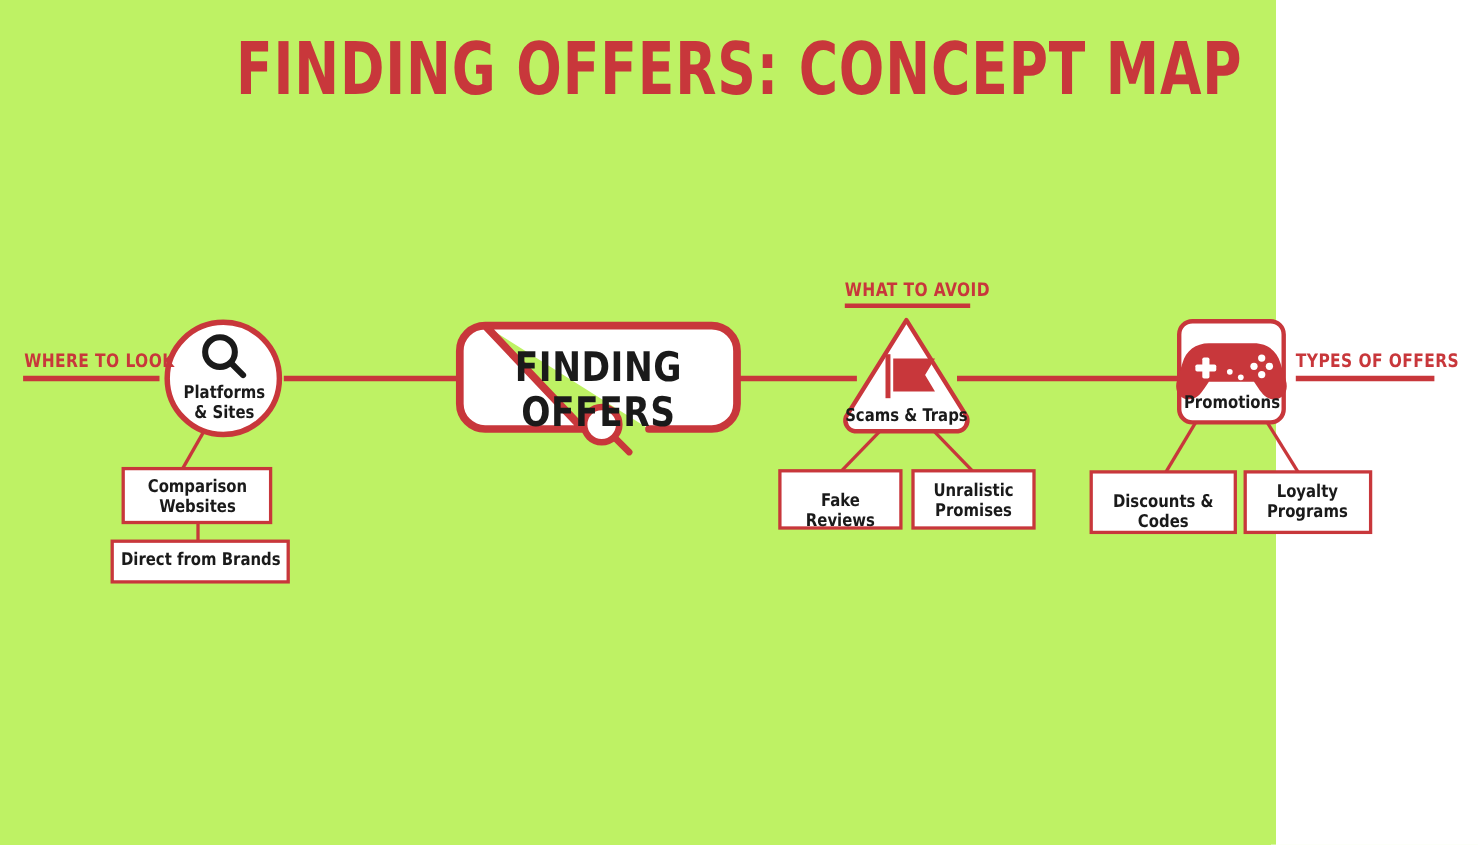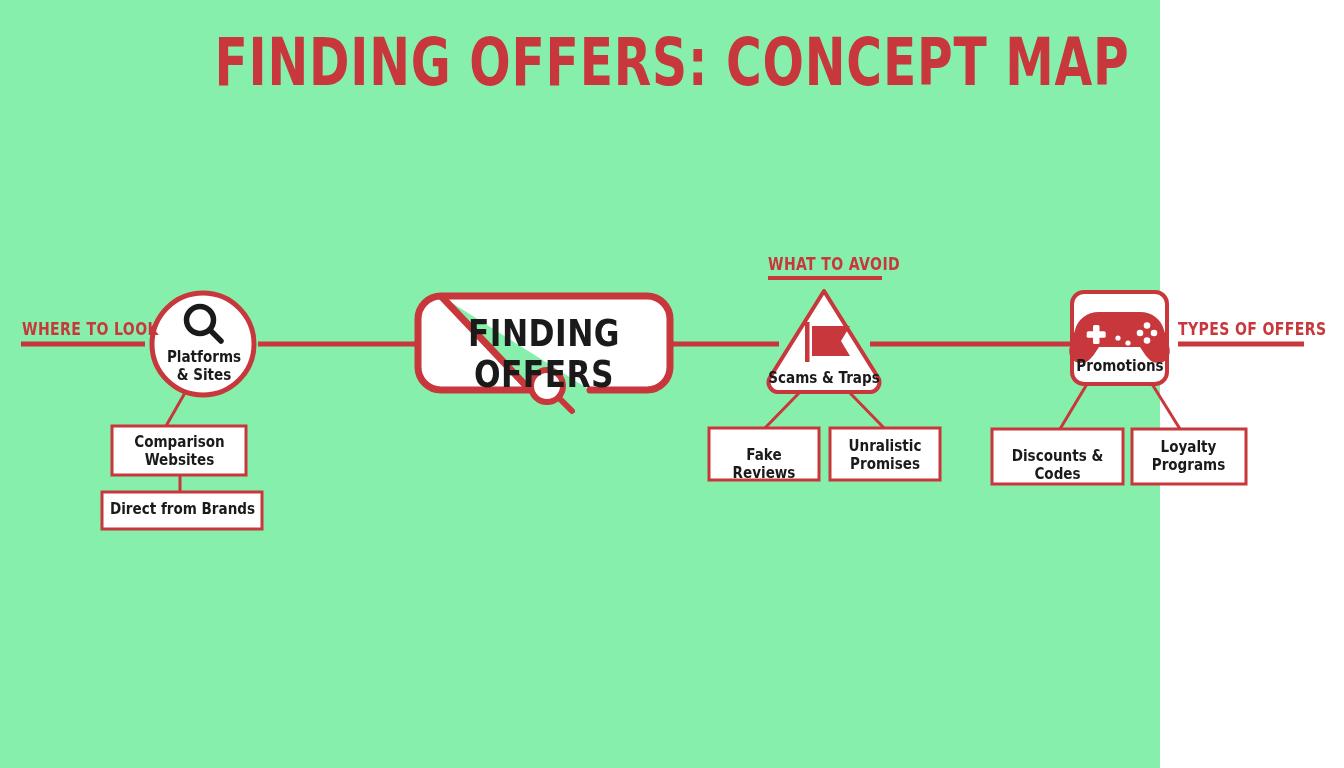--- a/index.html
+++ b/index.html
@@ -14,21 +14,21 @@
     overflow: hidden;
     font-family: "Liberation Sans", sans-serif;
     position: relative;
   }
 
   #canvas {
     position: absolute;
     left: 0; top: 0;
     width: 1160px;
     height: 768px;
-    background: #86efac;
+    background: #bef264;
   }
 
   
   #page-title {
     position: absolute;
     left: 0;
     top: 22px;
     width: 1344px;
     text-align: center;
     color: #C8373B;

